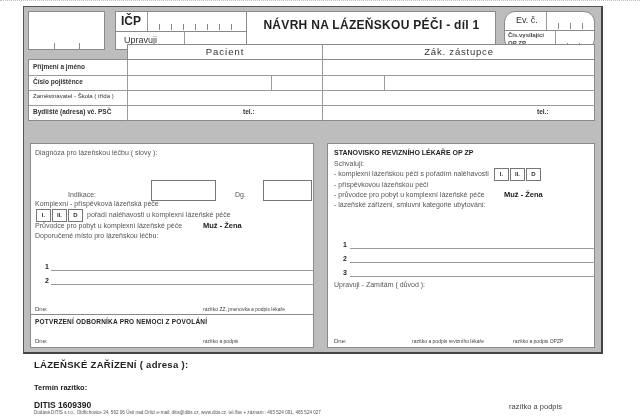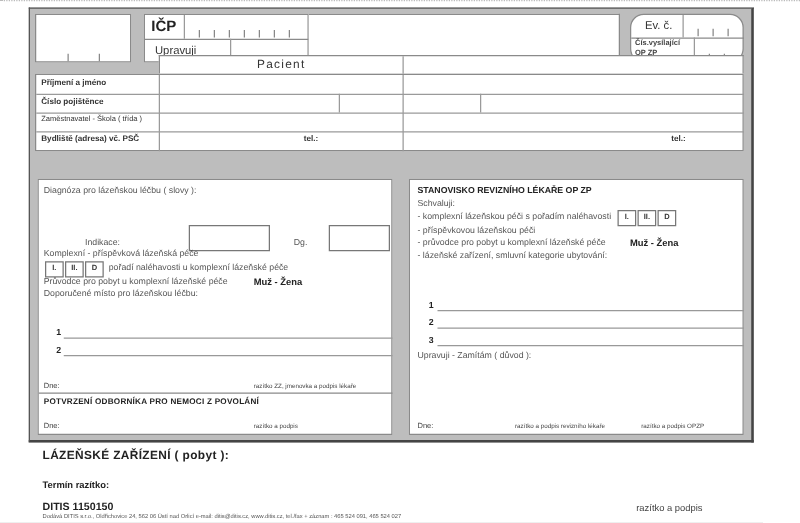--- a/index.html
+++ b/index.html
@@ -49,20 +49,21 @@
   <div class="tick" style="left:60px;top:13px"></div>
   <div class="tick" style="left:72px;top:13px"></div>
   <div class="tick" style="left:84px;top:13px"></div>
 </div>
 <div class="abs" style="left:184px;top:31px;width:40px;height:19px;">
   <div class="tick" style="left:12px;"></div>
   <div class="tick" style="left:24px;"></div>
 </div>
 
 <div class="abs wbox" style="left:247px;top:11px;width:249px;height:39px;border-left:none;">
+  <div class="t bold" style="left:0;width:249px;text-align:center;top:6px;font-size:12px;letter-spacing:0.3px;">NÁVRH NA LÁZEŇSKOU PÉČI - díl 1</div>
 </div>
 
 <div class="abs wbox" style="left:504px;top:11px;width:91px;height:39px;border-radius:11px;">
   <div class="hline" style="left:0;top:18px;width:90px;background:#8a8a8a"></div>
   <div class="vline" style="left:41px;top:0;height:18px;"></div>
   <div class="vline" style="left:50px;top:18px;height:20px;"></div>
   <span class="t" style="left:11px;top:3px;font-size:9px;color:#333;">Ev. č.</span>
   <span class="t" style="left:3px;top:20px;font-size:6px;font-weight:bold;color:#444;">Čís.vysílající</span>
   <span class="t" style="left:3px;top:28px;font-size:6px;font-weight:bold;color:#444;">OP ZP</span>
 </div>
@@ -74,20 +75,21 @@
 <div class="abs" style="left:555px;top:30px;width:40px;height:19px;">
   <div class="tick" style="left:12px;"></div>
   <div class="tick" style="left:24px;"></div>
 </div>
 
 <div class="abs" style="left:28px;top:44px;width:629px;height:77px;padding-left:20px;">
 
   <div class="abs wbox" style="left:99px;top:0;width:468px;height:15px;border-bottom:none;">
     <div class="vline" style="left:194px;top:0;height:15px;"></div>
     <span class="t" style="left:0;width:194px;text-align:center;top:1px;font-size:9.5px;letter-spacing:1px;color:#333;">Pacient</span>
+    <span class="t" style="left:195px;width:272px;text-align:center;top:1px;font-size:9.5px;letter-spacing:0.8px;color:#333;">Zák. zástupce</span>
   </div>
 
   <div class="abs wbox" style="left:0;top:15px;width:567px;height:62px;">
     <div class="hline" style="left:0;top:15px;width:566px;"></div>
     <div class="hline" style="left:0;top:30px;width:566px;"></div>
     <div class="hline" style="left:0;top:45px;width:566px;"></div>
     <div class="vline" style="left:98px;top:0;height:61px;"></div>
     <div class="vline" style="left:293px;top:0;height:61px;"></div>
     <div class="vline" style="left:242px;top:15px;height:15px;"></div>
     <div class="vline" style="left:355px;top:15px;height:15px;"></div>
@@ -162,19 +164,19 @@
   <div class="hline" style="left:22px;top:132px;width:245px;background:#999;"></div>
 
   <span class="t small" style="left:6px;top:137px;">Upravuji - Zamítám ( důvod ):</span>
   <div class="abs" style="left:6px;top:146px;width:255px;height:40px;"></div>
 
   <span class="t tiny" style="left:6px;top:194px;font-size:6px;">Dne:</span>
   <span class="t tiny" style="left:84px;top:194px;">razítko a podpis revizního lékaře</span>
   <span class="t tiny" style="left:185px;top:194px;">razítko a podpis  OPZP</span>
 </div>
 
-<span class="t bold" style="left:34px;top:359px;font-size:9.5px;letter-spacing:0.3px;">LÁZEŇSKÉ ZAŘÍZENÍ ( pobyt ):</span>
+<span class="t bold" style="left:34px;top:359px;font-size:9.5px;letter-spacing:0.3px;">LÁZEŇSKÉ ZAŘÍZENÍ ( adresa ):</span>
 <div class="abs" style="left:200px;top:358px;width:400px;height:14px;"></div>
 <span class="t bold" style="left:34px;top:383px;font-size:7.5px;">Termín razítko:</span>
 <div class="abs" style="left:100px;top:381px;width:200px;height:12px;"></div>
-<span class="t bold" style="left:34px;top:400px;font-size:8.5px;">DITIS 1150150</span>
+<span class="t bold" style="left:34px;top:400px;font-size:8.5px;">DITIS 1609390</span>
 <span class="t" style="left:34px;top:410px;font-size:4.6px;color:#555;">Dodává DITIS s.r.o., Oldřichovice 24, 562 06 Ústí nad Orlicí e-mail: ditis@ditis.cz, www.ditis.cz, tel./fax + záznam : 465 524 091, 465 524 027</span>
 <span class="t" style="left:509px;top:402px;font-size:7.5px;color:#444;">razítko a podpis</span>
 
 </body></html>

